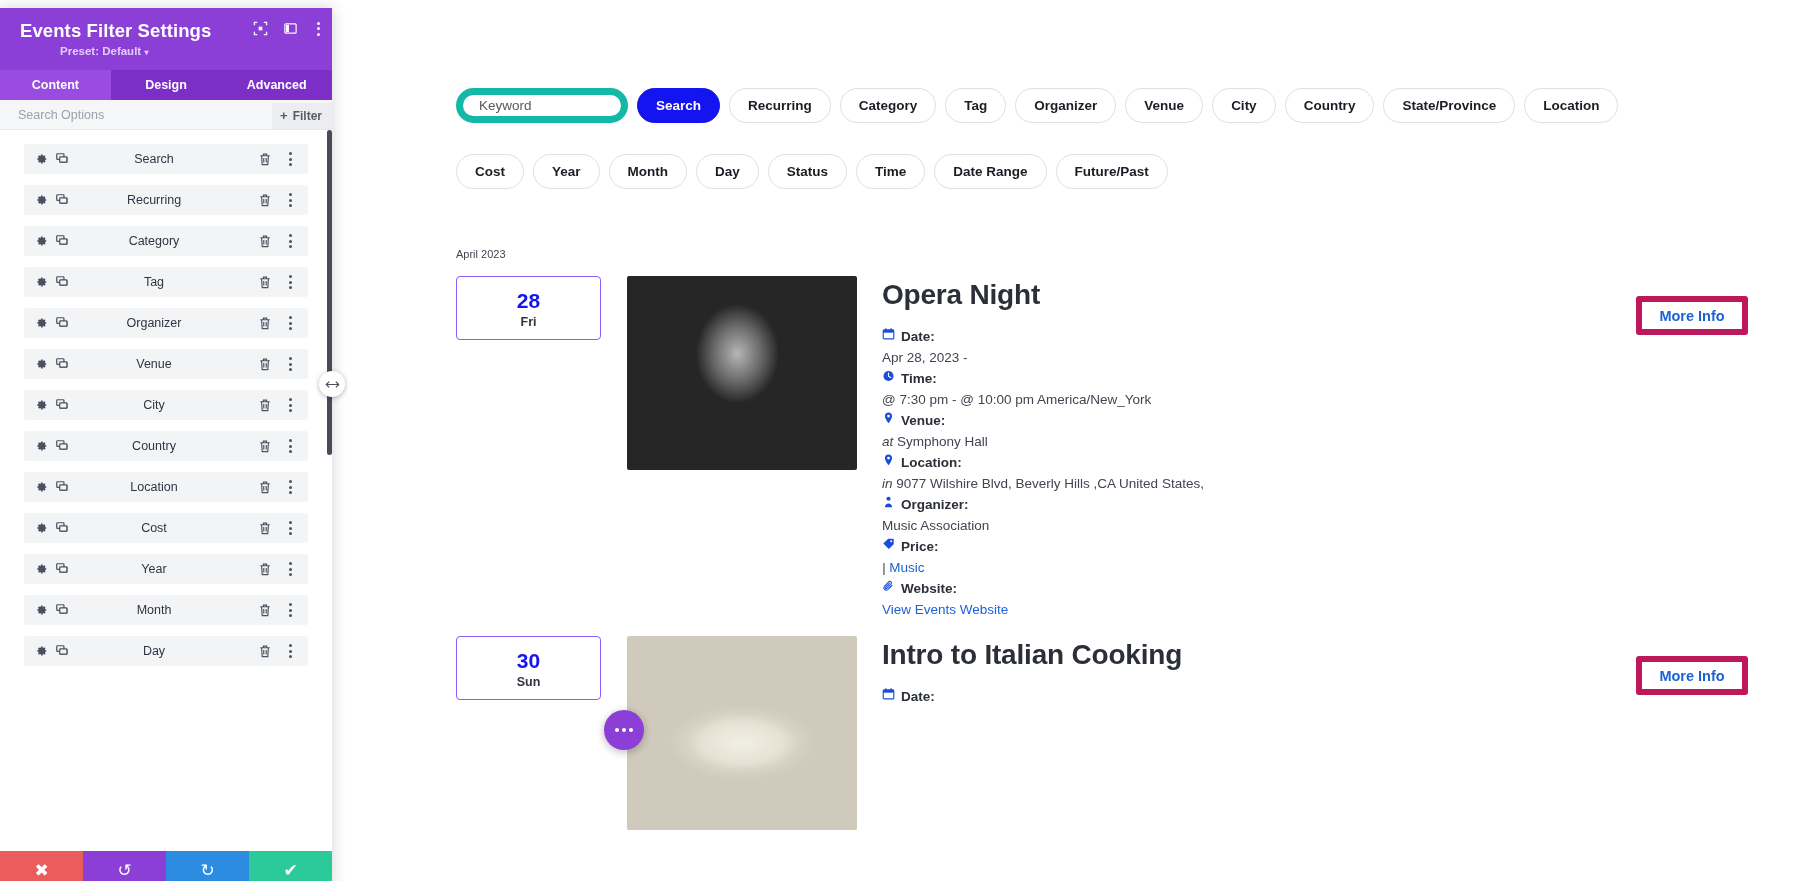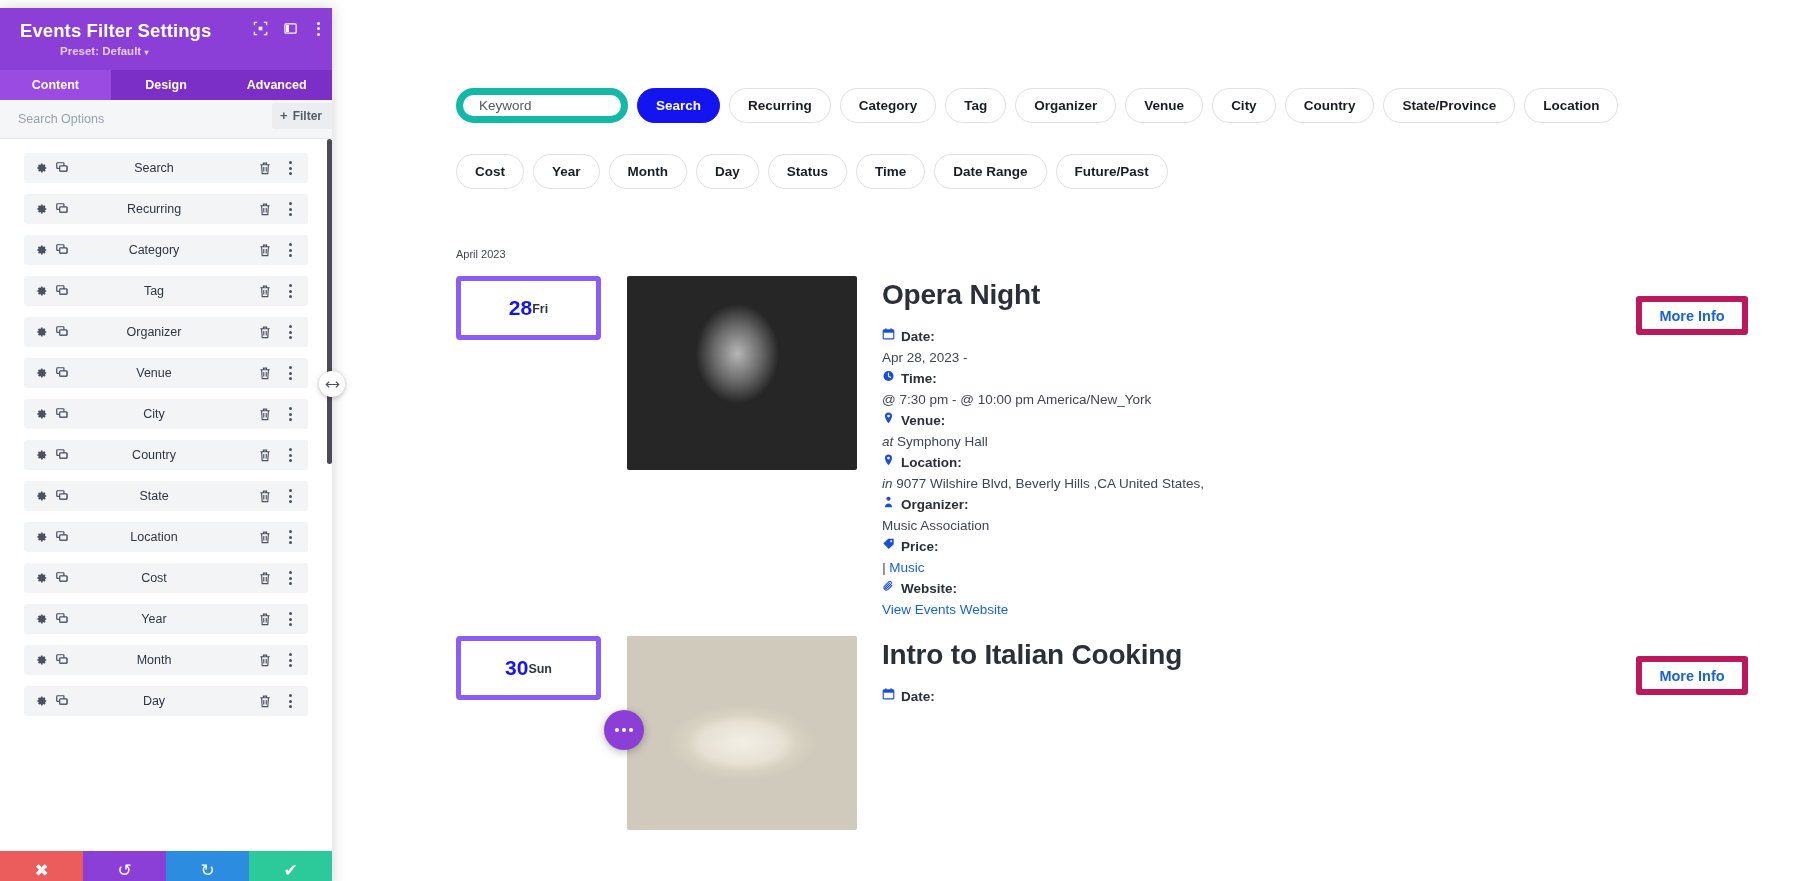--- a/index.html
+++ b/index.html
@@ -48,21 +48,21 @@
     display: flex; background: #701a75; height: 30px;
   }
   .tab {
     flex: 1; display: flex; align-items: center; justify-content: center;
     color: #fff; font-size: 12.5px; font-weight: bold; cursor: pointer;
     background: #7b2fc7;
   }
   .tab.active { background: #9a4ce2; }
 
   .panel-search {
-    display: flex; align-items: center; height: 39px;
+    display: flex; align-items: center; height: 30px;
     background: #f5f6f8; border-bottom: 1px solid #e6e8ec;
     padding-left: 18px; position: relative;
   }
   .panel-search input {
     border: 0; background: transparent; outline: none;
     font-size: 12.5px; color: #6b7280; width: 230px;
     font-family: "Liberation Sans", sans-serif;
   }
   .panel-search input::placeholder { color: #9aa1ab; }
   .filter-btn {
@@ -144,22 +144,22 @@
 
   .month-label {
     margin: 59px 0 0 124px; font-size: 11px; color: #3f4551;
   }
 
   .event {
     display: flex; align-items: flex-start; margin: 16px 0 0 124px;
     position: relative;
   }
   .date-box {
-    width: 145px; height: 64px; border: 5px solid #8b5cf6; border-radius: 4px;
-    display: flex; flex-direction: row; align-items: center; justify-content: center;
+    width: 145px; height: 64px; border: 1px solid #8b5cf6; border-radius: 4px;
+    display: flex; flex-direction: column; align-items: center; justify-content: center;
     background: #fff; flex: none;
   }
   .date-day { font-size: 21px; font-weight: bold; color: #1414f0; line-height: 26px; }
   .date-dow { font-size: 12.5px; font-weight: bold; color: #2f3542; margin-top: 1px; }
 
   .event-thumb {
     width: 230px; height: 194px; margin-left: 26px; flex: none;
     border-radius: 2px; overflow: hidden; position: relative;
   }
   .event-body { margin-left: 25px; flex: 1; padding-top: 2px; }
@@ -455,46 +455,20 @@
               </svg>
             </span>
             <span class="ic opt-dup">
               <svg width="14" height="14" viewBox="0 0 16 16" fill="none" stroke="#4a5160" stroke-width="1.4">
                 <rect x="2" y="2" width="8.2" height="6.4" rx="0.8"></rect>
                 <path d="M5.4 11.6h8.2M13.6 11.6V5.6"></path>
                 <rect x="5.4" y="5.6" width="8.2" height="6" rx="0.8" fill="#f2f4f6"></rect>
               </svg>
             </span>
             <span class="opt-label">Country</span>
-            <span class="ic opt-trash">
-              <svg width="14" height="15" viewBox="0 0 16 17" fill="none" stroke="#4a5160" stroke-width="1.3">
-                <path d="M2.6 4.2h10.8M6.2 4.2V2.4h3.6v1.8M4.1 4.2l.7 10.2h6.4l.7-10.2M6.6 6.8v5M9.4 6.8v5"></path>
-              </svg>
-            </span>
-            <span class="opt-dots">
-              <i></i>
-              <i></i>
-              <i></i>
-            </span>
-          </div>
-          <div class="opt-row">
-            <span class="ic opt-gear">
-              <svg width="14" height="14" viewBox="0 0 16 16" fill="#4a5160">
-                <path d="M8 5.2A2.8 2.8 0 1 0 8 10.8 2.8 2.8 0 0 0 8 5.2zm0 4.2A1.4 1.4 0 1 1 8 6.6a1.4 1.4 0 0 1 0 2.8z"></path>
-                <path d="M14 7h-1.1a5 5 0 0 0-.5-1.2l.8-.8-1.4-1.4-.8.8A5 5 0 0 0 9.8 4V2.9H7.9V4a5 5 0 0 0-1.2.5l-.8-.8-1.4 1.4.8.8A5 5 0 0 0 4.9 7H3.8v1.9h1.1a5 5 0 0 0 .5 1.2l-.8.8 1.4 1.4.8-.8a5 5 0 0 0 1.2.5v1.1h1.9V12a5 5 0 0 0 1.2-.5l.8.8 1.4-1.4-.8-.8a5 5 0 0 0 .5-1.2H14z"></path>
-              </svg>
-            </span>
-            <span class="ic opt-dup">
-              <svg width="14" height="14" viewBox="0 0 16 16" fill="none" stroke="#4a5160" stroke-width="1.4">
-                <rect x="2" y="2" width="8.2" height="6.4" rx="0.8"></rect>
-                <path d="M5.4 11.6h8.2M13.6 11.6V5.6"></path>
-                <rect x="5.4" y="5.6" width="8.2" height="6" rx="0.8" fill="#f2f4f6"></rect>
-              </svg>
-            </span>
-            <span class="opt-label">State</span>
             <span class="ic opt-trash">
               <svg width="14" height="15" viewBox="0 0 16 17" fill="none" stroke="#4a5160" stroke-width="1.3">
                 <path d="M2.6 4.2h10.8M6.2 4.2V2.4h3.6v1.8M4.1 4.2l.7 10.2h6.4l.7-10.2M6.6 6.8v5M9.4 6.8v5"></path>
               </svg>
             </span>
             <span class="opt-dots">
               <i></i>
               <i></i>
               <i></i>
             </span>

